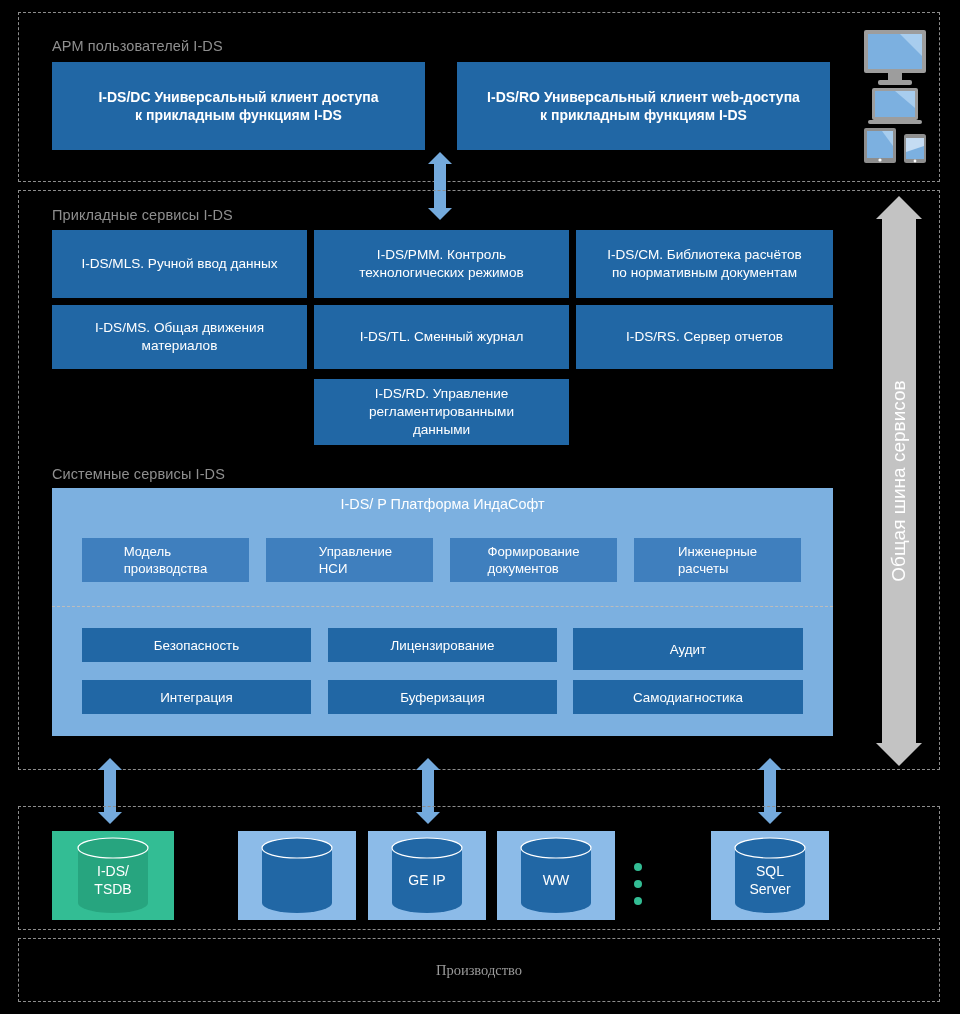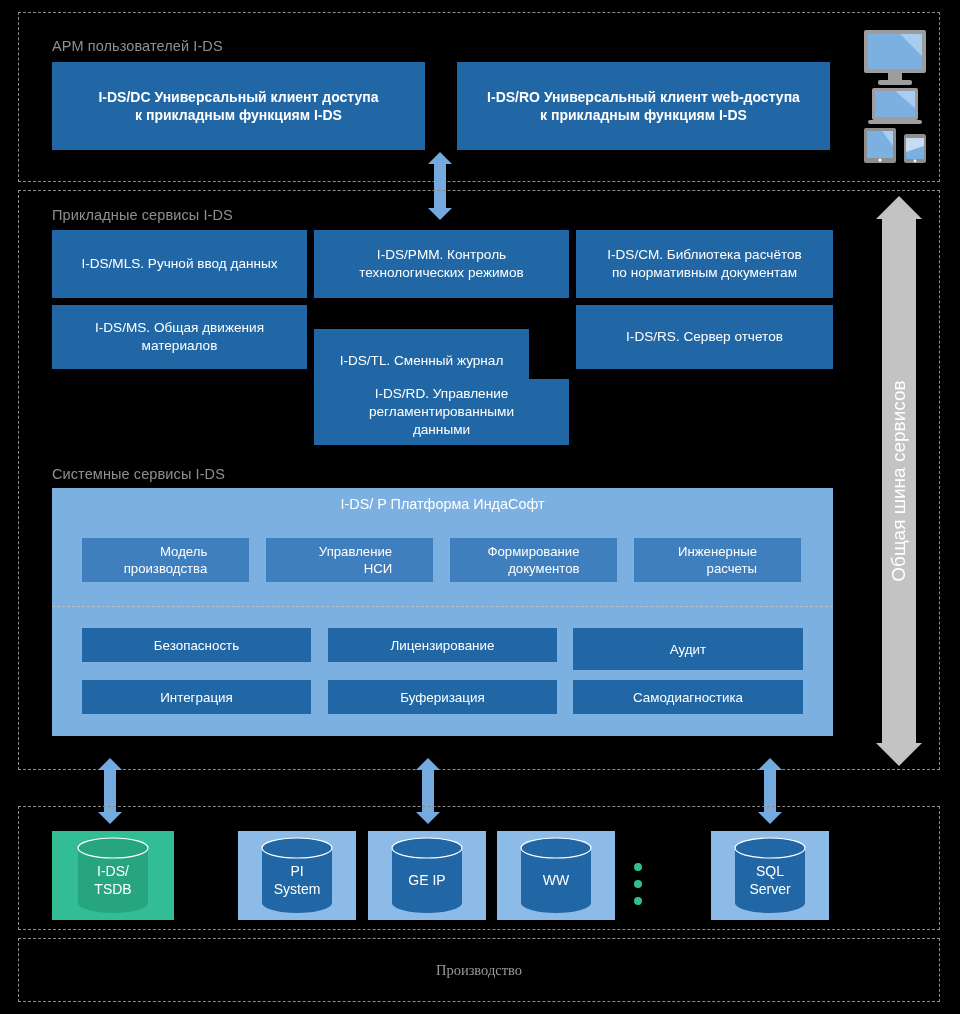--- a/index.html
+++ b/index.html
@@ -78,21 +78,21 @@
     border-top: 1px dashed #bcbcbc;
     height: 0;
   }
   .plat-box {
     position: absolute;
     background: #3f7fbe;
     color: #ffffff;
     display: flex;
     align-items: center;
     justify-content: center;
-    text-align: right;
+    text-align: left;
     font-size: 13.2px;
     line-height: 1.3;
     box-sizing: border-box;
   }
   .sys-box {
     position: absolute;
     background: #2167a5;
     color: #ffffff;
     display: flex;
     align-items: center;
@@ -274,21 +274,21 @@
   </div>
   <div class="bluebox svc-box" style="left:576px; top:230px; width:257px; height:68px;">
     <span style="white-space:pre-line;">I-DS/CM. Библиотека расчётов
 по нормативным документам</span>
   </div>
 
   <div class="bluebox svc-box" style="left:52px; top:305px; width:255px; height:64px;">
     <span style="white-space:pre-line;">I-DS/MS. Общая движения
 материалов</span>
   </div>
-  <div class="bluebox svc-box" style="left:314px; top:305px; width:215px; height:64px;margin-top:24px;">
+  <div class="bluebox svc-box" style="left:314px; top:305px; width:255px; height:64px;">
     <span style="white-space:pre-line;">I-DS/TL. Сменный журнал</span>
   </div>
   <div class="bluebox svc-box" style="left:576px; top:305px; width:257px; height:64px;">
     <span style="white-space:pre-line;">I-DS/RS. Сервер отчетов</span>
   </div>
 
   <div class="bluebox svc-box" style="left:314px; top:379px; width:255px; height:66px;">
     <span style="white-space:pre-line;">I-DS/RD. Управление
 регламентированными
 данными</span>
@@ -370,22 +370,20 @@
     </svg>
     <div class="cyl-label" style="top: 32px; white-space: pre-line;" style2="">I-DS/
 TSDB</div>
   </div>
 
   <div class="src-tile" style="left:238px; top:831px; width:118px; height:89px;">
     <svg width="118" height="89" viewBox="0 0 118 89" xmlns="http://www.w3.org/2000/svg">
       <path d="M24 17 v55 a35 10 0 0 0 70 0 v-55 z" fill="#2167a5"></path>
       <ellipse cx="59" cy="17" rx="35" ry="10" fill="#2167a5" stroke="#ffffff" stroke-width="1.2"></ellipse>
     </svg>
-    <div class="cyl-label" style="top: 32px; white-space: pre-line;">PI
-System</div>
   </div>
 
   <div class="src-tile" style="left:368px; top:831px; width:118px; height:89px;">
     <svg width="118" height="89" viewBox="0 0 118 89" xmlns="http://www.w3.org/2000/svg">
       <path d="M24 17 v55 a35 10 0 0 0 70 0 v-55 z" fill="#2167a5"></path>
       <ellipse cx="59" cy="17" rx="35" ry="10" fill="#2167a5" stroke="#ffffff" stroke-width="1.2"></ellipse>
     </svg>
     <div class="cyl-label" style="top:41px;">GE IP</div>
   </div>
 

